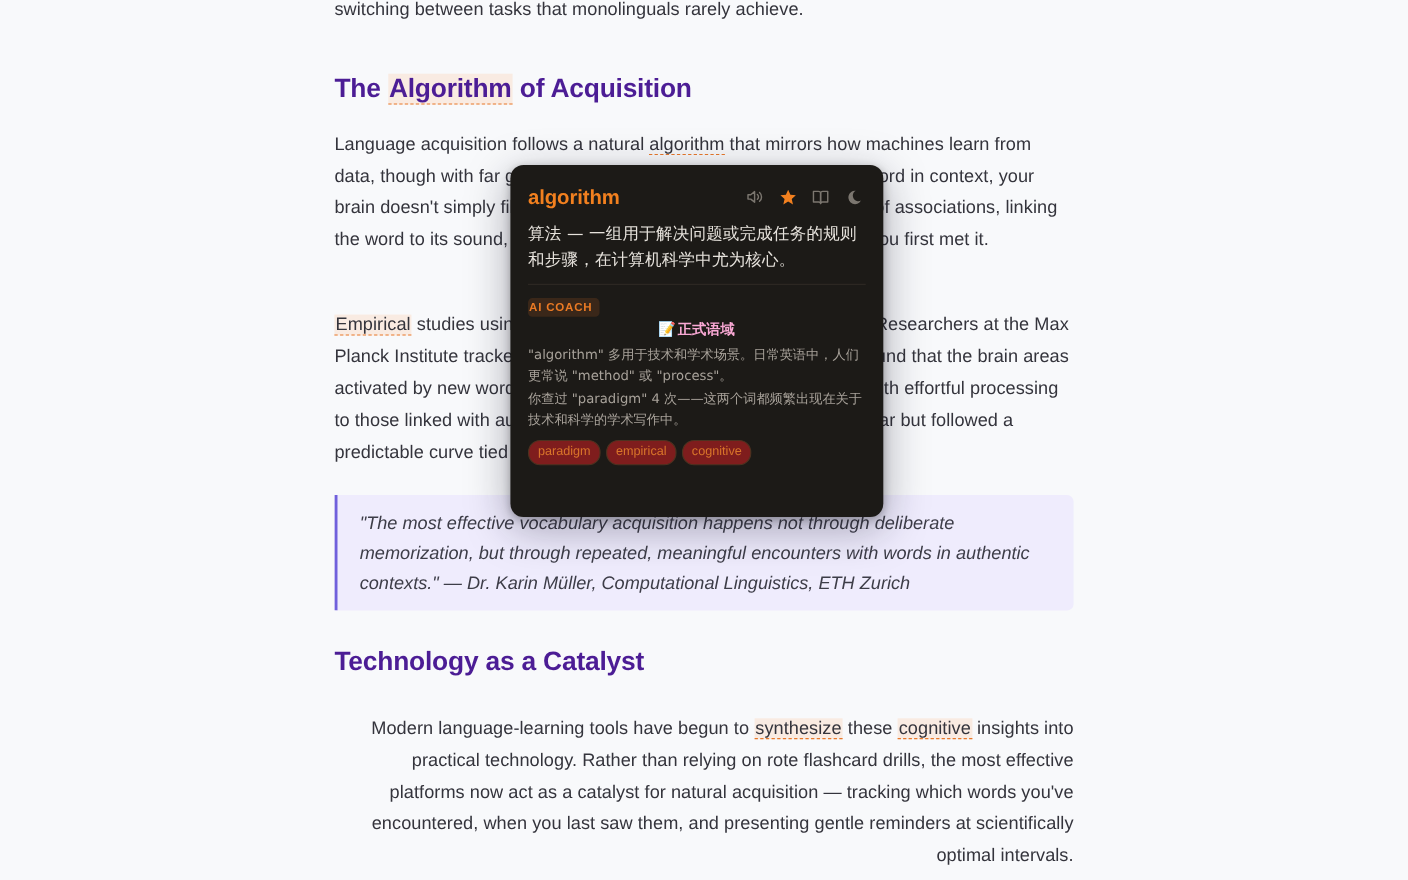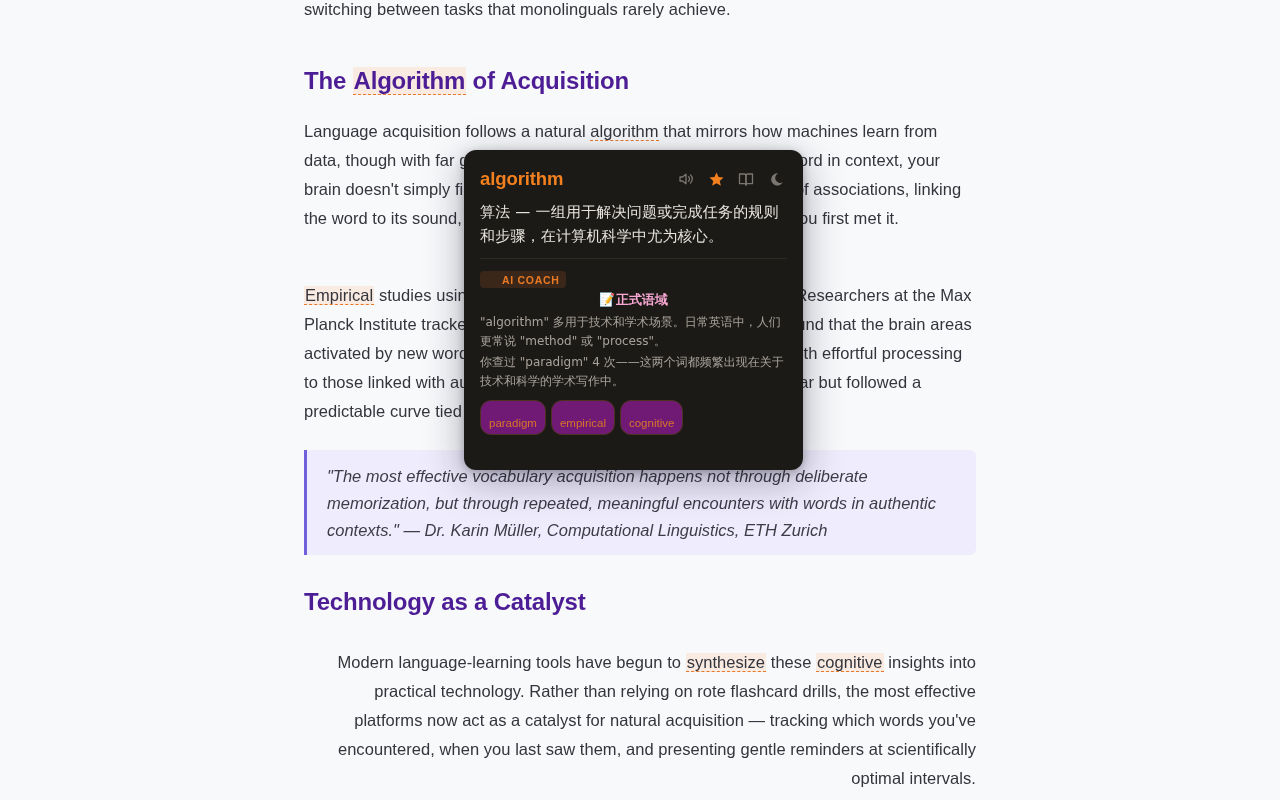--- a/index.html
+++ b/index.html
@@ -94,21 +94,21 @@
       margin-top: 10px;
       height: 1px; background: #2f2a24;
     }
     .badge {
       display: inline-block;
       margin-top: 12px;
       background: #3a2719;
       color: #ea7a24;
       font-size: 10.5px; font-weight: 700;
       letter-spacing: 0.7px;
-      padding: 3px 6px 2px 22px;
+      padding: 3px 6px 2px 1px;
       border-radius: 4px;
       line-height: 12px;
     }
     .coach-title {
       margin-top: 4px;
       font-size: 13px; font-weight: 700;
       color: #f9a8d4;
       line-height: 18px;
       font-family: Liberation Mono, monospace;
       text-align: center;
@@ -122,24 +122,24 @@
       font-family: "DejaVu Sans", sans-serif;
     }
     .coach-title.second { margin-top: 7px; }
     .tags {
       display: flex; gap: 5px;
       margin-top: 10px;
     }
     .tag {
       font-size: 11.5px;
       color: #d9752a;
-      background: #701a75;
+      background: #7f1d1d;
       border: 1px solid #4d3220;
       border-radius: 11px;
-      padding: 15px 8px 4px 8px;
+      padding: 3px 8px 4px 8px;
       line-height: 14px;
       cursor: pointer;
     }
   </style>
 </head>
 <body>
 
 <div class="article">
 
   <p class="p p-top">switching between tasks that monolinguals rarely achieve.</p>

